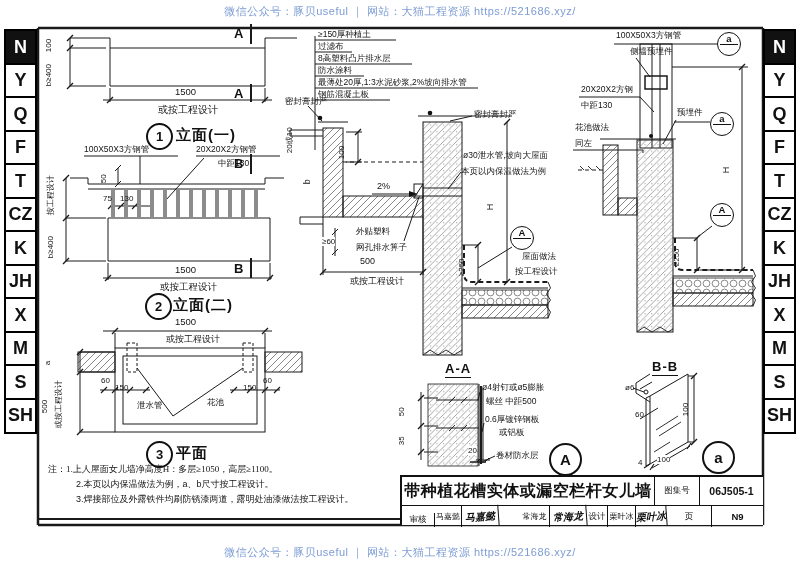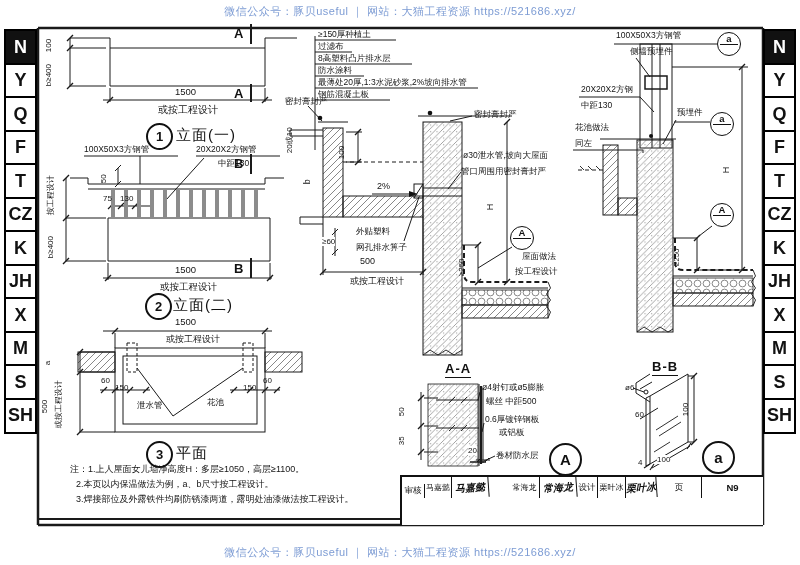--- a/index.html
+++ b/index.html
@@ -10,21 +10,21 @@
   .t8{font-size:8px;}.t9{font-size:9px;}.t95{font-size:9.5px;}.t10{font-size:10px;}
   .v{transform:rotate(-90deg);transform-origin:0 100%;}
   .wm{position:absolute;left:0;width:800px;text-align:center;font-size:11px;letter-spacing:.5px;}
   .tabcol{position:absolute;top:29px;width:33px;}
   .tab{height:36px;border:2.5px solid #000;display:flex;align-items:center;justify-content:center;
        font-weight:bold;font-size:18px;background:#fff;box-sizing:border-box;}
   .tab + .tab{margin-top:-2.5px;}
   .tab.active{background:#111;color:#fff;}
   .numcircle{position:absolute;width:23px;height:23px;border:2px solid #111;border-radius:50%;
        display:flex;align-items:center;justify-content:center;font-weight:bold;font-size:13px;background:#fff;}
-  .dtitle{position:absolute;font-weight:normal;font-size:15px;letter-spacing:1px;}
+  .dtitle{position:absolute;font-weight:bold;font-size:15px;letter-spacing:1px;}
   .refc{position:absolute;width:24px;height:24px;border:1.6px solid #111;border-radius:50%;background:#fff;box-sizing:border-box;}
   .refc::after{content:"";position:absolute;left:2px;right:2px;top:50%;border-top:1.2px solid #111;}
   .refc span{position:absolute;top:0;left:0;right:0;text-align:center;font-size:9.5px;font-weight:bold;}
   .idcircle{position:absolute;width:29px;height:29px;border:2px solid #111;border-radius:50%;
        display:flex;align-items:center;justify-content:center;font-weight:bold;font-size:15px;background:#fff;}
   .sect{position:absolute;font-weight:bold;font-size:13px;border-bottom:1.6px solid #111;padding-bottom:1px;letter-spacing:1px;}
   .mark{position:absolute;font-weight:bold;font-size:13px;}
   .tblock{position:absolute;left:400px;top:475px;width:363px;height:50px;border-top:2px solid #111;
        border-left:2px solid #111;box-sizing:border-box;background:#fff;}
   .tb-r1{display:flex;height:29px;border-bottom:1.5px solid #111;box-sizing:border-box;}
@@ -278,38 +278,38 @@
   <div class="t t8 v" style="left:52px;top:356px;">a</div>
   <div class="t t8 v" style="left:49px;top:404px;">500</div>
   <div class="t t8 v" style="left:63px;top:419px;">或按工程设计</div>
   <div class="t" style="left:137px;top:401px;">泄水管</div>
   <div class="t" style="left:207px;top:398px;">花池</div>
   <div class="numcircle" style="left:146px;top:441px;">
       <span>3</span>
     </div>
   <div class="dtitle" style="left:176px;top:444px;">平面</div>
 
-  <div class="t t9" style="left:70px;top:464px;">注：1.上人屋面女儿墙净高度H：多层≥1050，高层≥1100。</div>
+  <div class="t t9" style="left:48px;top:464px;font-family:Liberation Serif, serif;">注：1.上人屋面女儿墙净高度H：多层≥1050，高层≥1100。</div>
   <div class="t t9" style="left:76px;top:479px;">2.本页以内保温做法为例，a、b尺寸按工程设计。</div>
   <div class="t t9" style="left:76px;top:494px;">3.焊接部位及外露铁件均刷防锈漆两道，露明处油漆做法按工程设计。</div>
 
   <div class="t" style="left:318px;top:30px;">≥150厚种植土</div>
   <div class="t" style="left:318px;top:42px;text-align:center;">过滤布</div>
   <div class="t" style="left:318px;top:54px;">8高塑料凸片排水层</div>
   <div class="t" style="left:318px;top:66px;">防水涂料</div>
   <div class="t" style="left:318px;top:78px;">最薄处20厚,1:3水泥砂浆,2%坡向排水管</div>
   <div class="t" style="left:318px;top:90px;">钢筋混凝土板</div>
   <div class="t" style="left:285px;top:97px;">密封膏封严</div>
   <div class="t t8 v" style="left:294px;top:144px;">20或10</div>
   <div class="t t9 v" style="left:312px;top:174px;">b</div>
   <div class="t t8 v" style="left:346px;top:150px;">100</div>
   <div class="t t9" style="left:377px;top:181px;">2%</div>
   <div class="t" style="left:474px;top:110px;">密封膏封严</div>
   <div class="t" style="left:463px;top:151px;">ø30泄水管,坡向大屋面</div>
-  <div class="t" style="left:461px;top:167px;">管口周围用密封膏封严</div>
+  <div class="t" style="left:461px;top:167px;">本页以内保温做法为例</div>
   <div class="t" style="left:356px;top:227px;">外贴塑料</div>
   <div class="t" style="left:356px;top:243px;">网孔排水箅子</div>
   <div class="t t8" style="left:322px;top:237px;background:#fff;">≥60</div>
   <div class="t t9" style="left:360px;top:256px;">500</div>
   <div class="t t9" style="left:350px;top:276px;">或按工程设计</div>
   <div class="t t9 v" style="left:495px;top:200px;">H</div>
   <div class="t t8 v" style="left:466px;top:267px;">≥250</div>
   <div class="t" style="left:522px;top:252px;">屋面做法</div>
   <div class="t" style="left:515px;top:267px;">按工程设计</div>
   <div class="refc" style="left:510px;top:226px;">
@@ -348,22 +348,27 @@
 
   <div class="sect" style="left:652px;top:359px;text-align:center;">B-B</div>
   <div class="t t8" style="left:625px;top:383px;">ø6</div>
   <div class="t t8" style="left:635px;top:410px;">60</div>
   <div class="t t8 v" style="left:690px;top:407px;">100</div>
   <div class="t t8" style="left:657px;top:455px;background:#fff;">100</div>
   <div class="t t8" style="left:638px;top:458px;">4</div>
   <div class="idcircle" style="left:702px;top:441px;">a</div>
 
   <div class="tblock">
+    <div class="tb-r1">
+      <div class="tb-c tb-title">带种植花槽实体或漏空栏杆女儿墙</div>
+      <div class="tb-c tb-lab" style="width:45px;">图集号</div>
+      <div class="tb-c tb-val" style="flex:1;border-right:none;">06J505-1</div>
+    </div>
     <div class="tb-r2">
-      <div class="tb-c tb-lab" style="width:23px;margin-top:7px;">审核</div>
+      <div class="tb-c tb-lab" style="width:33px;margin-top:7px;">审核</div>
       <div class="tb-c tb-name" style="width:27px;">马嘉懿</div>
       <div class="tb-c tb-sig" style="width:37px;">马嘉懿</div>
       <div class="tb-c tb-lab" style="width:21px;margin-top:42px;">校对</div>
       <div class="tb-c tb-name" style="width:30px;">常海龙</div>
       <div class="tb-c tb-sig" style="width:37px;">常海龙</div>
       <div class="tb-c tb-lab" style="width:21px;">设计</div>
       <div class="tb-c tb-name" style="width:28px;">栗叶冰</div>
       <div class="tb-c tb-sig" style="width:31px;">栗叶冰</div>
       <div class="tb-c tb-lab" style="width:45px;">页</div>
       <div class="tb-c tb-val" style="flex:1;border-right:none;font-size:9.5px;">N9</div>

